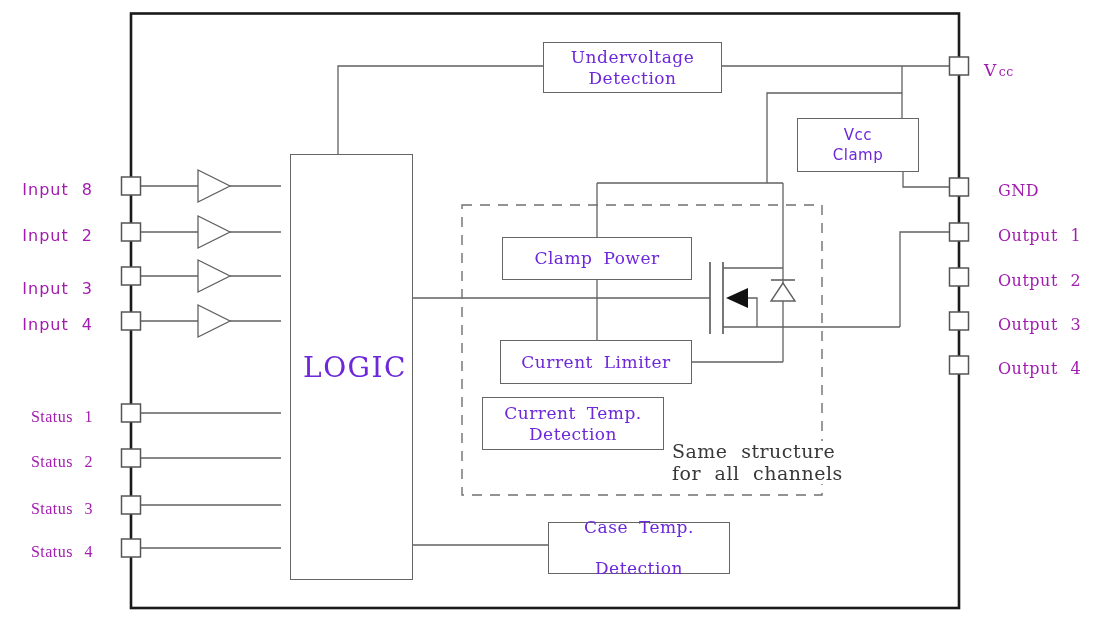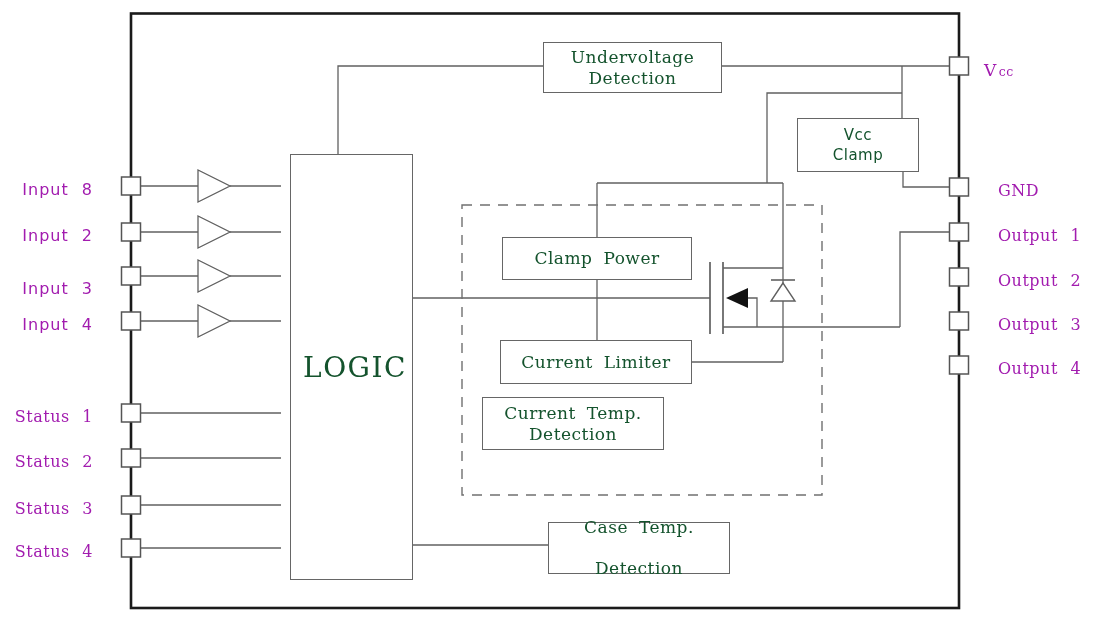--- a/index.html
+++ b/index.html
@@ -4,30 +4,30 @@
 <style>
   html,body{margin:0;padding:0;background:#ffffff;}
   #stage{
     position:relative;width:1100px;height:623px;background:#ffffff;
     font-family:"DejaVu Serif", serif;color:#333;overflow:hidden;
   }
   #wires{position:absolute;left:0;top:0;}
   .blk{
     position:absolute;border:1.4px solid #666;background:#fff;
     display:flex;flex-direction:column;align-items:center;justify-content:center;
-    font-size:17px;line-height:21px;color:#14532d;
+    font-size:17px;line-height:21px;color:#6d28d9;
     letter-spacing:0.5px;word-spacing:5px;text-align:center;white-space:nowrap;
   }
   .blk.sans{font-family:"DejaVu Sans", sans-serif;font-size:15px;line-height:20px;}
   .logic-label{font-size:28px;letter-spacing:1.5px;}
   .lbl{
     position:absolute;height:18px;font-size:16px;line-height:26px;color:#a21caf;
     white-space:nowrap;word-spacing:7px;letter-spacing:0.5px;
   }
-  .lbl.left{width:88px;left:5px;text-align:right;}
+  .lbl.left{width:88px;left:5px;text-align:right;font-family:Liberation Serif, serif;}
   .lbl.sans{font-family:"DejaVu Sans", sans-serif;letter-spacing:1px;}
   .vcc-main{font-size:17px;}
   .vcc-sub{font-size:12.5px;margin-left:2px;}
   .annot{
     position:absolute;left:670px;top:441px;background:#ffffff;
     font-size:19px;line-height:21.5px;color:#383838;
     letter-spacing:0.5px;word-spacing:7px;white-space:nowrap;padding:0 2px;
   }
 </style>
 </head>
@@ -139,20 +139,24 @@
   <div class="blk" style="left:482px;top:397px;width:180px;height:51px;">
     <span>Current Temp.</span>
     <span>Detection</span>
   </div>
 
   <div class="blk" style="left:548px;top:522px;width:180px;height:50px;gap:20px;">
     <span>Case Temp.</span>
     <span>Detection</span>
   </div>
 
+  <div class="annot">
+    <div>Same structure</div>
+    <div>for all channels</div>
+  </div>
 
   <div class="lbl left sans" style="top:177px;">Input 8</div>
   <div class="lbl left sans" style="top:223px;">Input 2</div>
   <div class="lbl left sans" style="top:276px;">Input 3</div>
   <div class="lbl left sans" style="top:312px;">Input 4</div>
   <div class="lbl left" style="top:404px;">Status 1</div>
   <div class="lbl left" style="top:449px;">Status 2</div>
   <div class="lbl left" style="top:496px;">Status 3</div>
   <div class="lbl left" style="top:539px;">Status 4</div>
 

